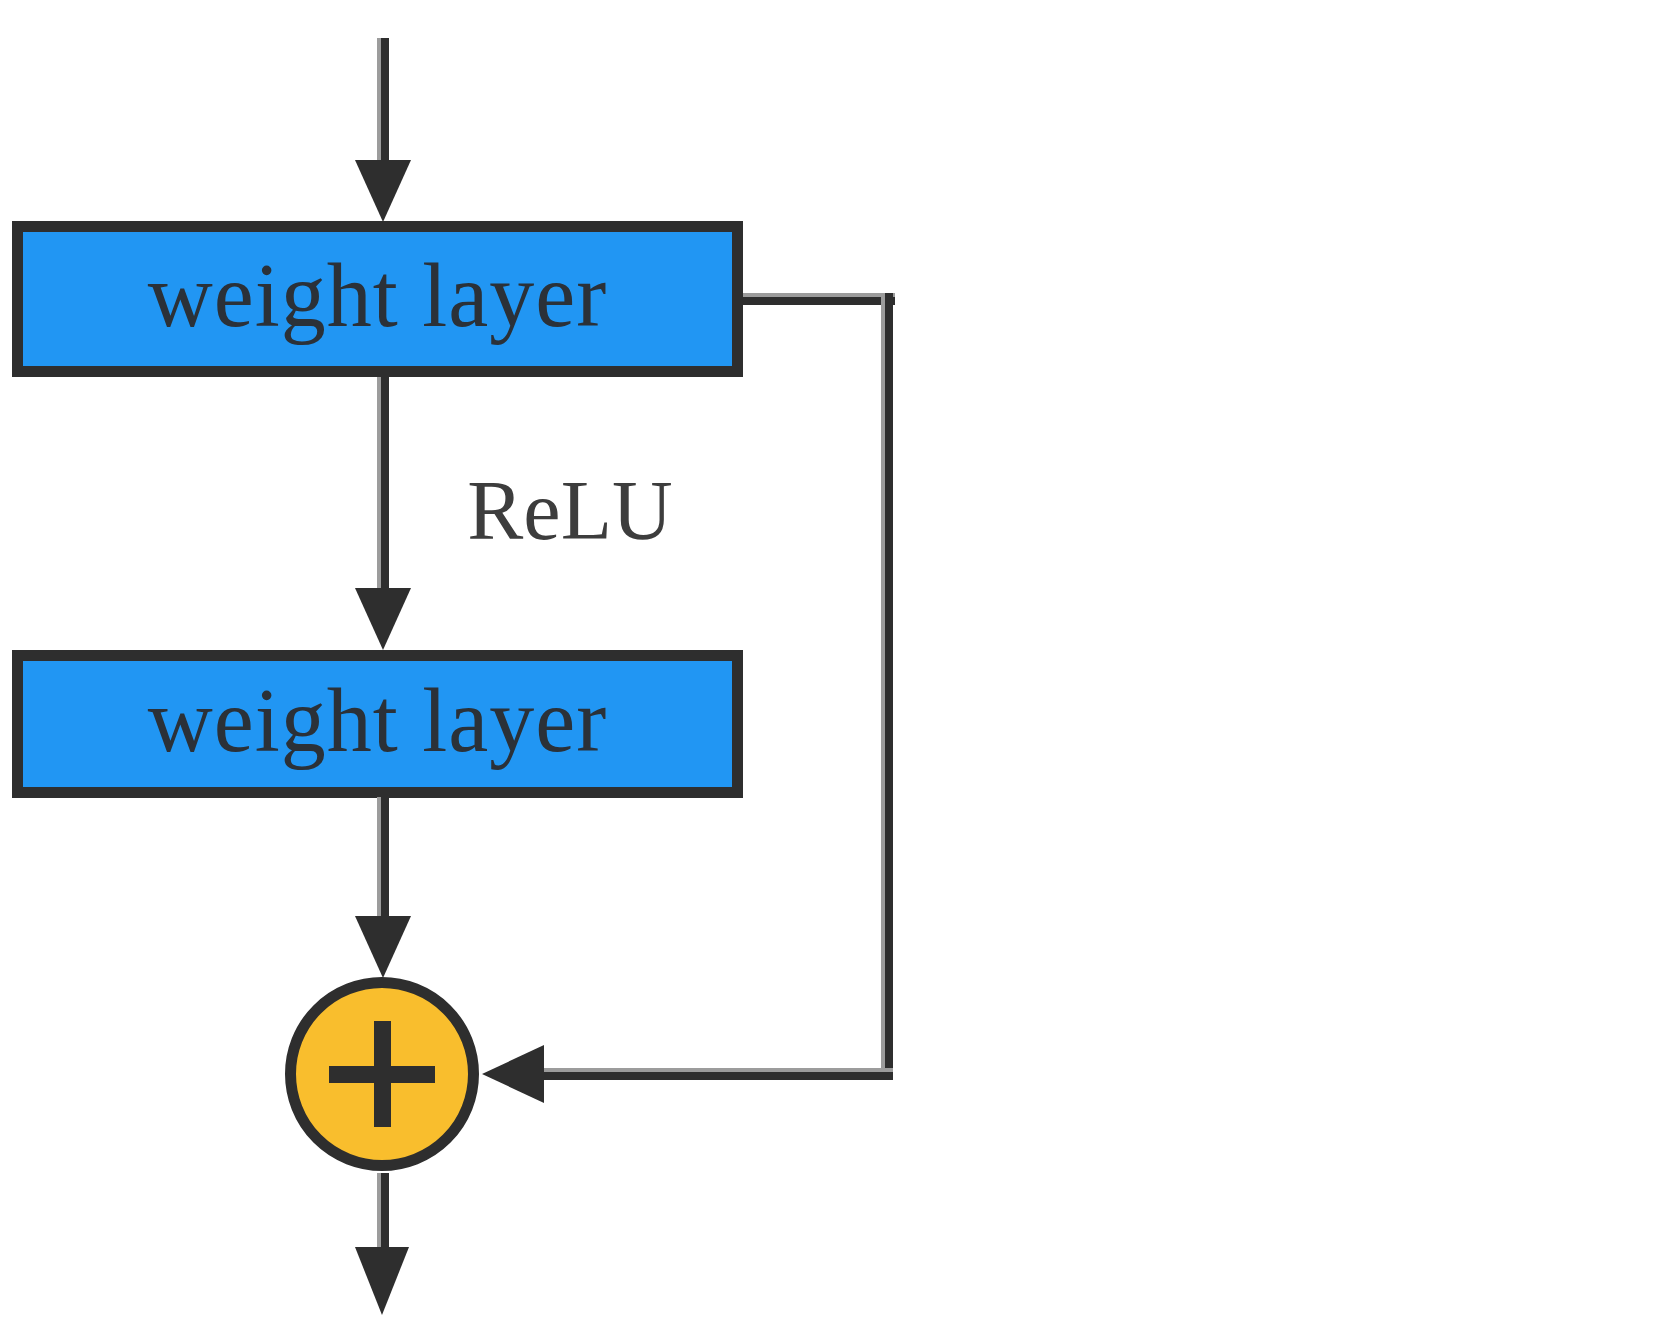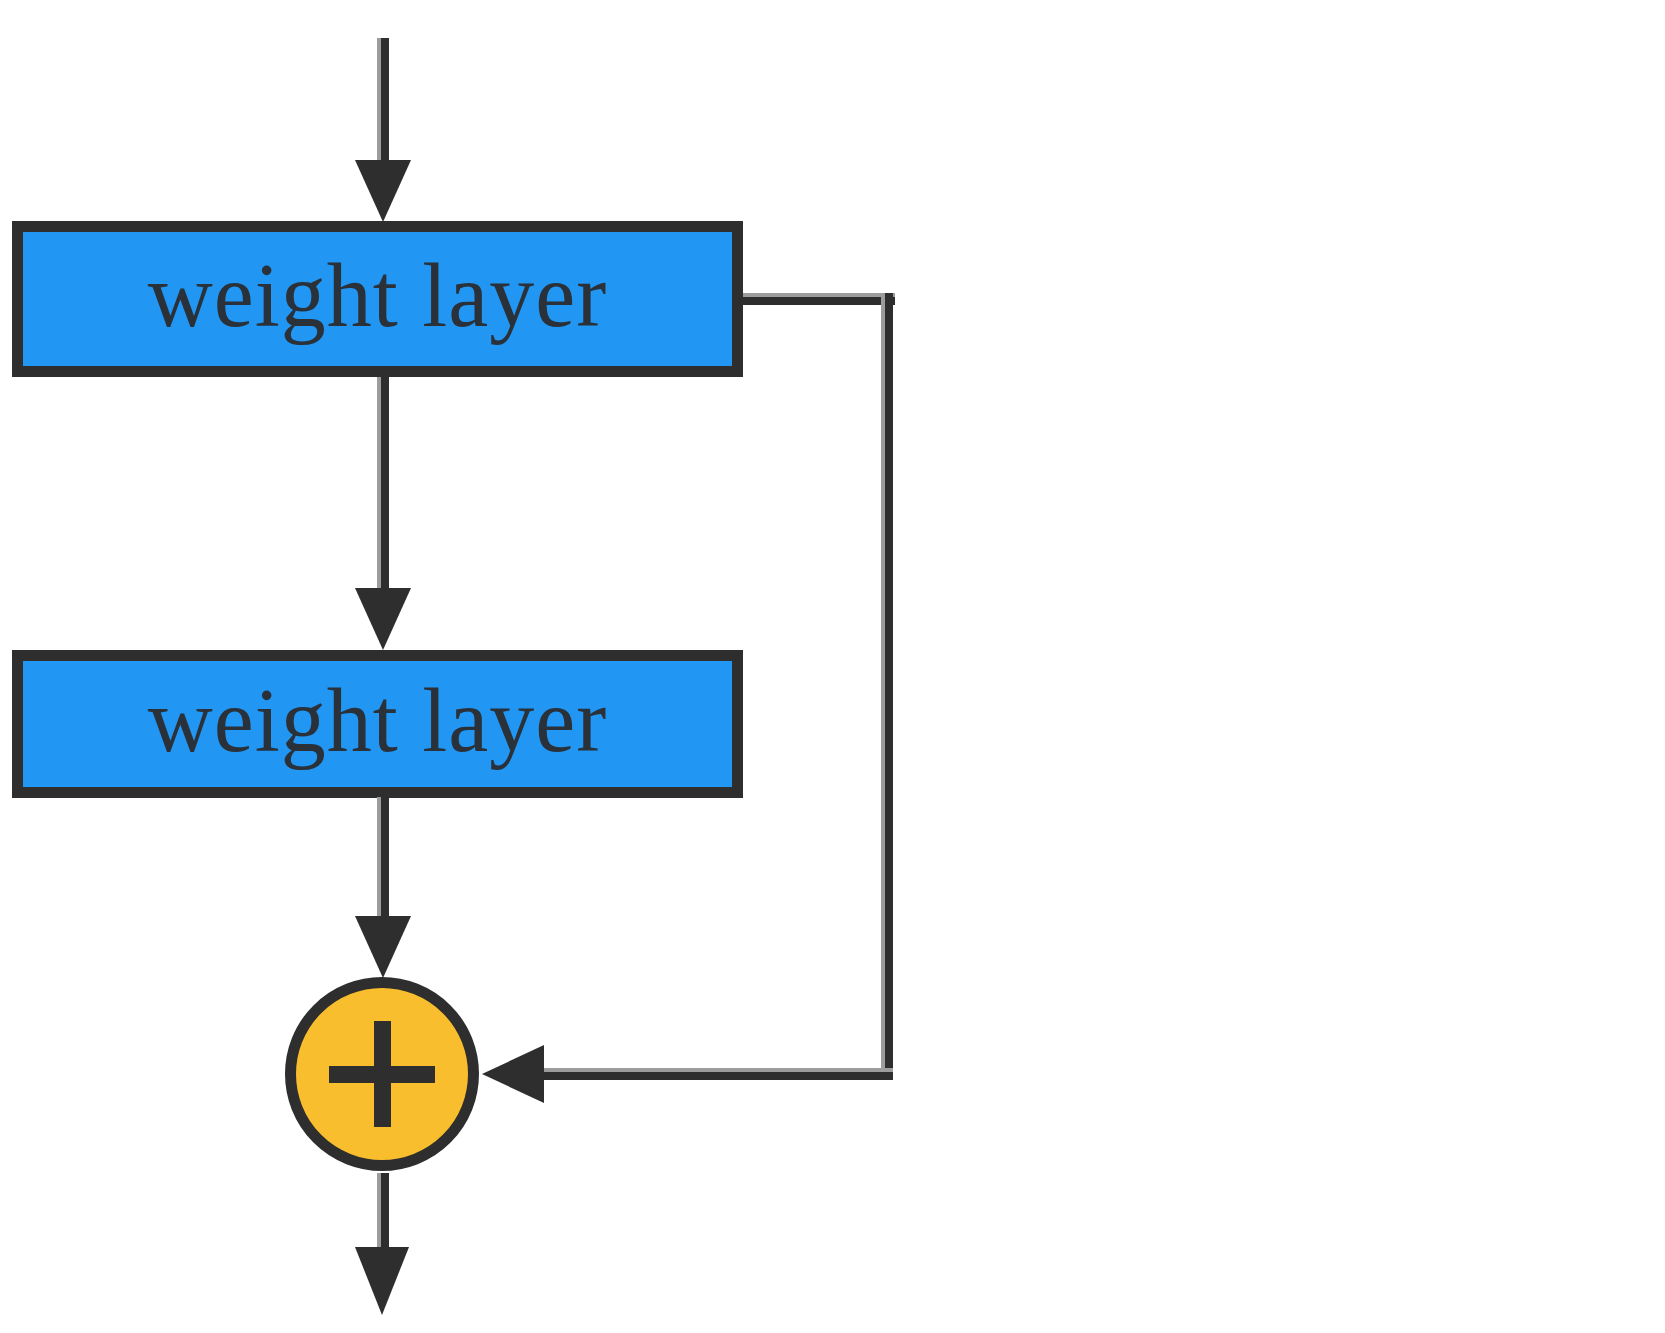--- a/index.html
+++ b/index.html
@@ -114,20 +114,21 @@
 
   <div class="vline" style="left:377px; top:38px; height:122px;"></div>
   <div class="arrow-down" style="left:355px; top:160px;"></div>
 
   <div class="wbox" style="top:221px; height:156px;">
     <span class="label">weight layer</span>
   </div>
 
   <div class="vline" style="left:377px; top:377px; height:213px;"></div>
   <div class="arrow-down" style="left:355px; top:588px;"></div>
+  <div class="free-label" style="left:420px; top:462px; width:300px; height:96px; color:#3D3D3D;">ReLU</div>
 
   <div class="wbox" style="top:650px; height:148px;">
     <span class="label">weight layer</span>
   </div>
 
   <div class="vline" style="left:377px; top:797px; height:121px;"></div>
   <div class="arrow-down" style="left:355px; top:916px;"></div>
 
   <div class="plus-circle"></div>
   <div class="plus-bar-h"></div>

